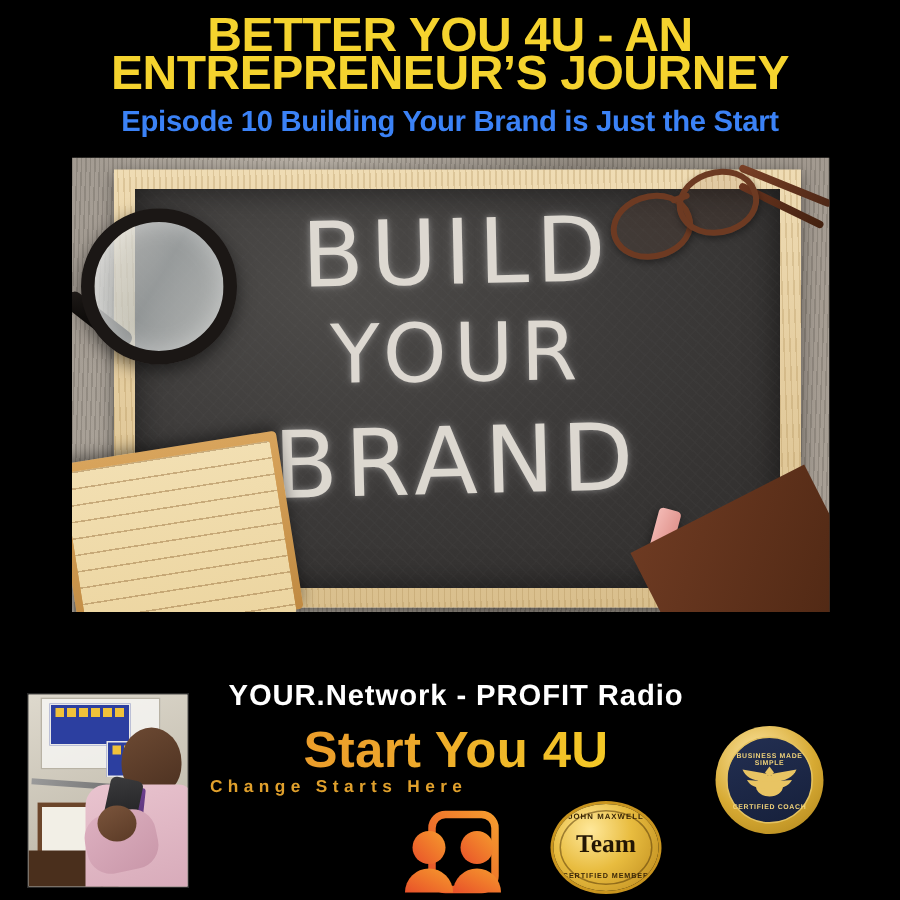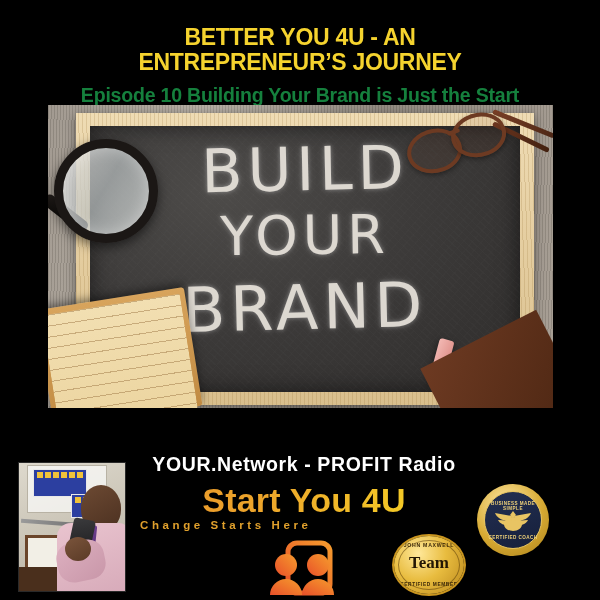--- a/index.html
+++ b/index.html
@@ -6,27 +6,27 @@
   body{
     width:600px;height:600px;overflow:hidden;
     font-family:"Liberation Sans",sans-serif;
     background:#000;position:relative;
   }
   .poster{position:absolute;inset:0;background:#000;}
 
   
   .header{position:absolute;left:0;top:0;width:600px;text-align:center;}
   .title{
-    color:#F5D32E;font-weight:bold;font-size:23px;line-height:25px;
-    letter-spacing:-0.3px;margin:0;padding-top:25px;
+    color:#F5D32E;font-weight:bold;font-size:32px;line-height:25px;
+    letter-spacing:-0.3px;margin:0;padding-top:11px;
     font-family:"Liberation Sans",sans-serif;
     text-transform:uppercase;white-space:pre-line;
   }
   .episode{
-    color:#15803d;font-weight:bold;font-size:19.5px;line-height:22px;
+    color:#3b82f6;font-weight:bold;font-size:19.5px;line-height:22px;
     letter-spacing:-0.2px;margin:0;padding-top:9px;
   }
 
   
   .photo-wrap{
     position:absolute;left:48px;top:105px;width:505px;height:303px;
     overflow:hidden;background:#000;
   }
   
   .desk{
@@ -219,21 +219,21 @@
   .tagline{
     position:absolute;left:140px;top:74px;width:360px;text-align:left;
     color:#E0A02C;font-weight:bold;font-size:11.5px;letter-spacing:3.6px;
   }
 
   
   .people-icon{position:absolute;left:266px;top:539px;width:68px;height:58px;}
 
   
   .jm-seal{
-    position:absolute;left:394px;top:536px;width:70px;height:58px;border-radius:50%;
+    position:absolute;left:369px;top:536px;width:70px;height:58px;border-radius:50%;
     background:radial-gradient(circle at 35% 30%,#ffe89a 0%,#e8bc3f 45%,#b9861a 100%);
     box-shadow:0 0 0 2px #c9951f,0 2px 6px rgba(0,0,0,.6);
     overflow:hidden;
   }
   .jm-ring{
     position:absolute;inset:4px;border-radius:50%;border:1px solid rgba(90,60,10,.55);
   }
   .jm-top{
     position:absolute;left:0;right:0;top:6px;text-align:center;
     font-size:5.2px;font-weight:bold;color:#3a2708;letter-spacing:.7px;

